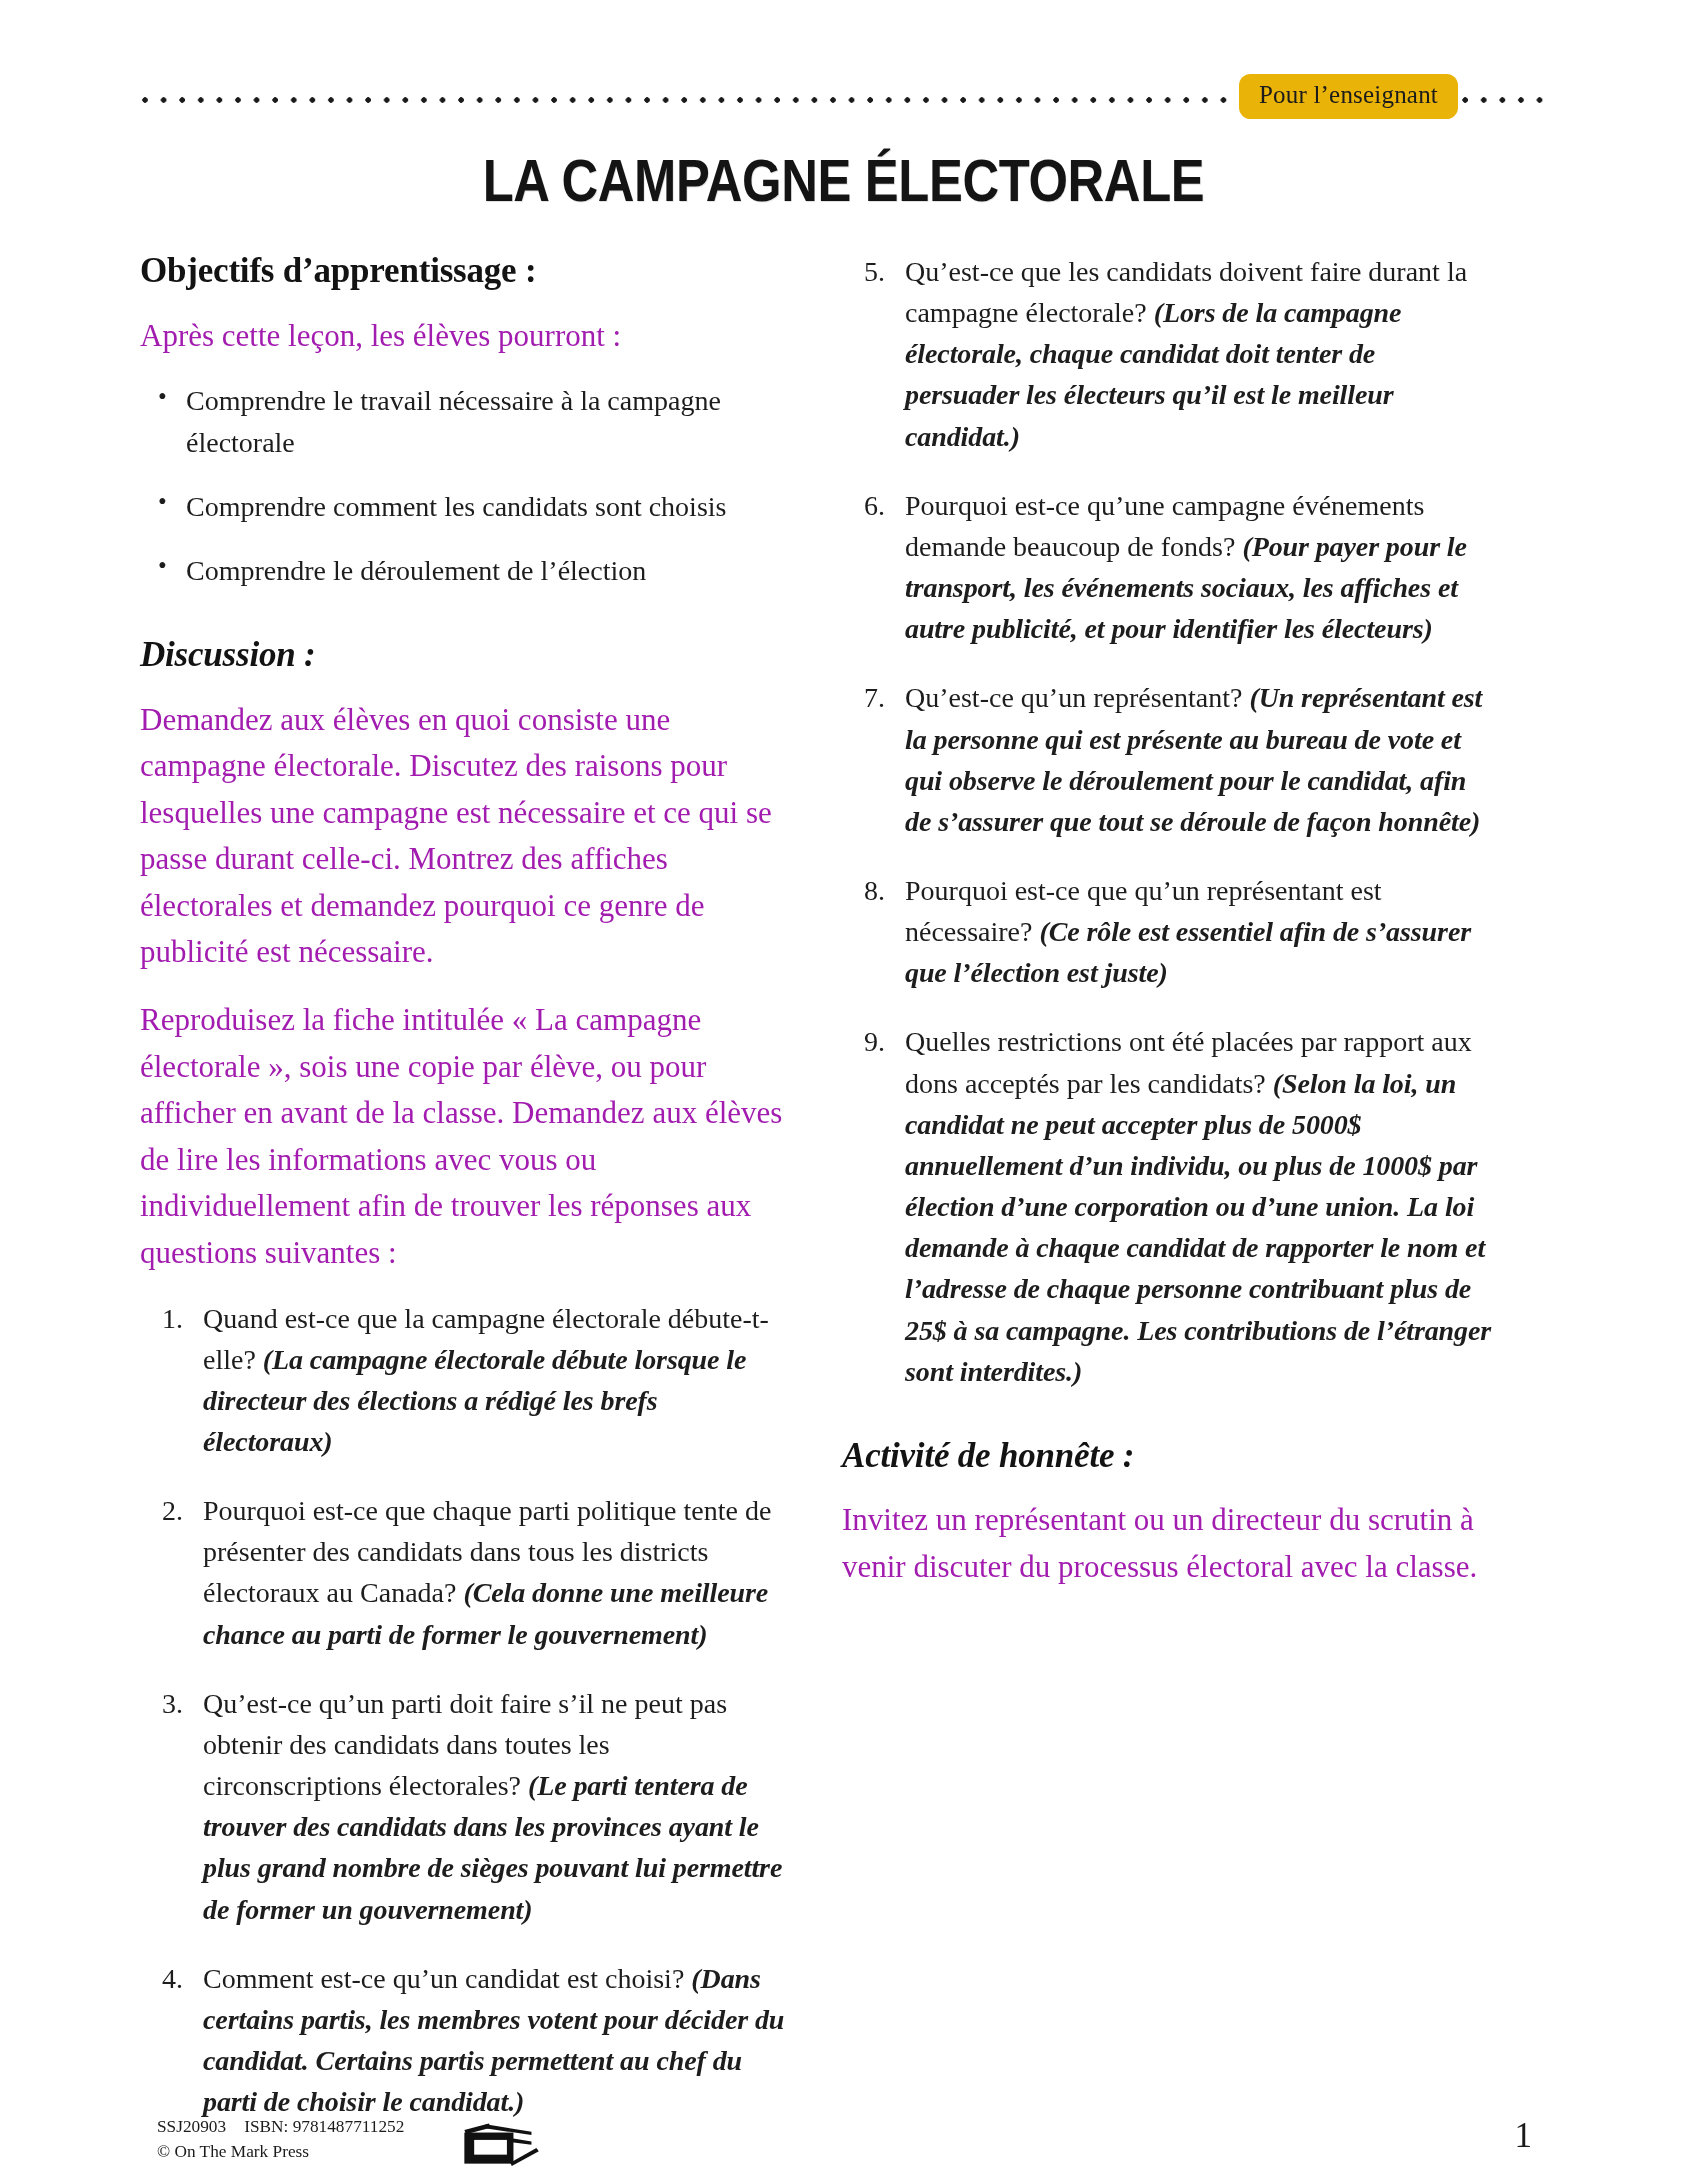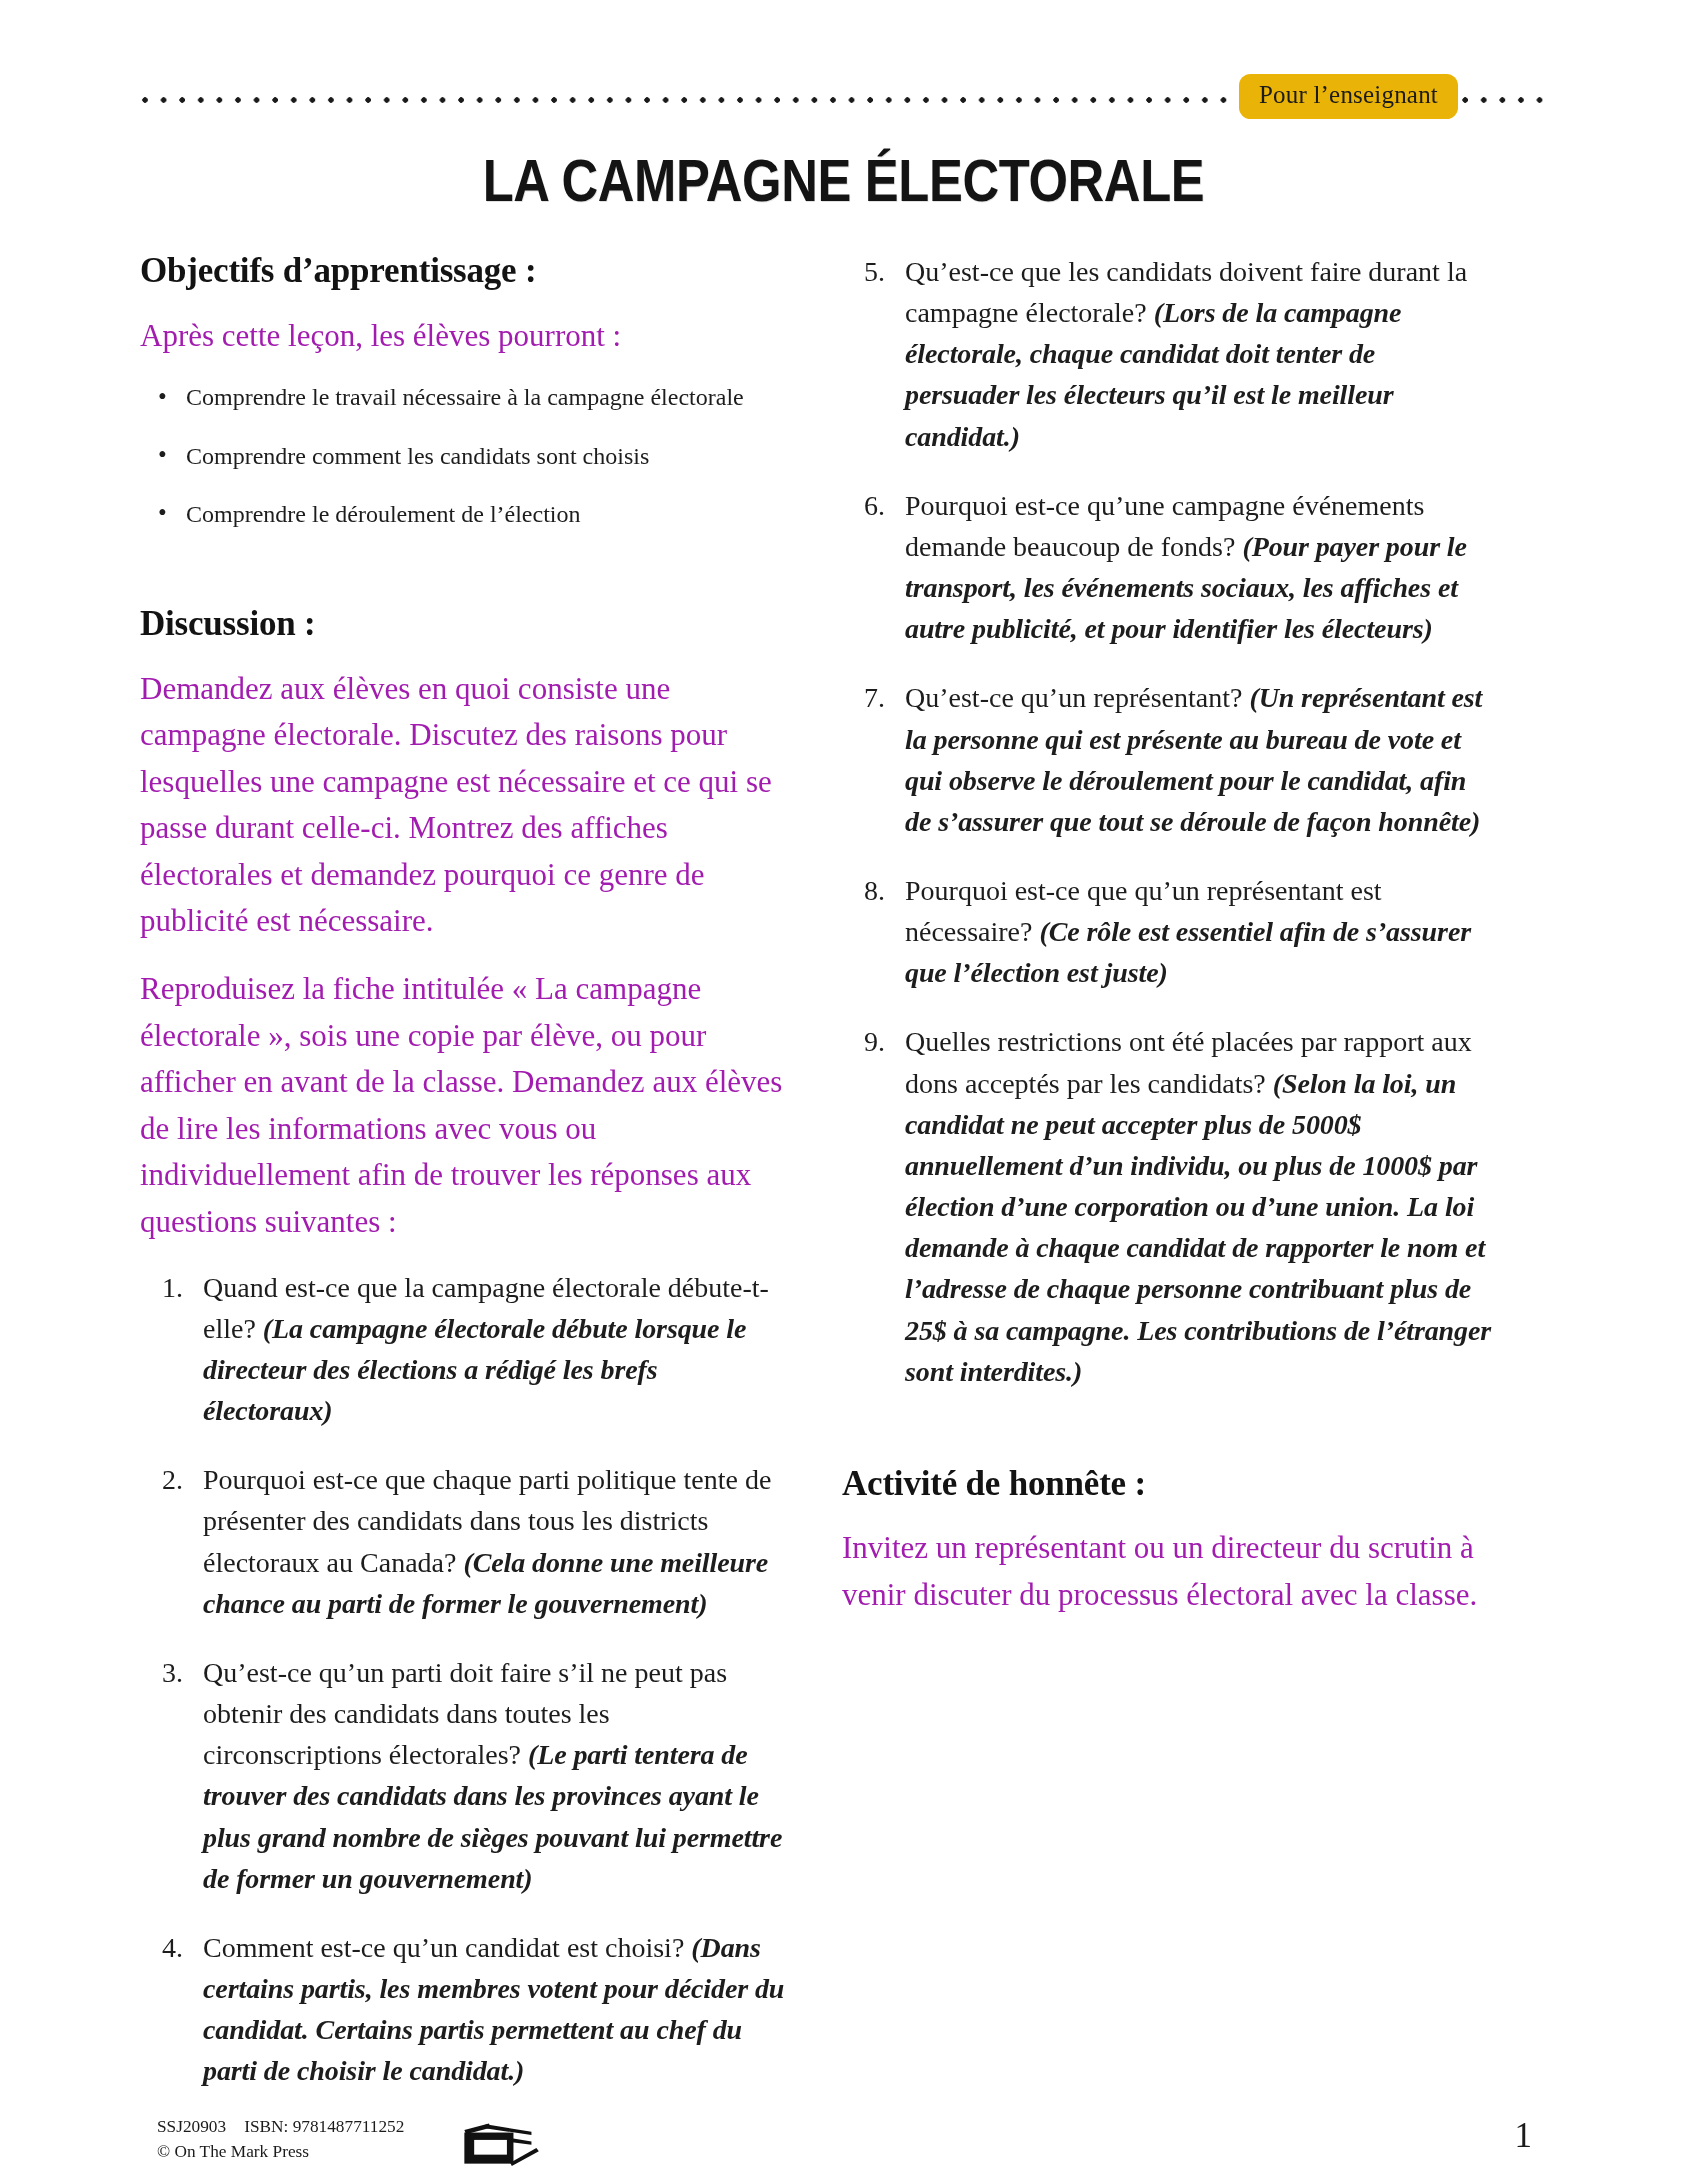--- a/index.html
+++ b/index.html
@@ -81,38 +81,38 @@
 
   h2.section-head {
     font-family: "Liberation Serif", "DejaVu Serif", serif;
     font-weight: bold;
     font-size: 35px;
     line-height: 1.15;
     margin: 0 0 21.4px 0;
     letter-spacing: -0.2px;
     color: #131313;
   }
-  h2.section-head.spaced-above { margin-top: 72px; }
+  h2.section-head.spaced-above { margin-top: 44px; font-style: italic; }
 
   p.body {
     font-size: 31px;
     line-height: 1.50;
     margin: 0 0 21.4px 0;
     color: #a21caf;
   }
   p.body:last-child { margin-bottom: 0; }
 
   ul.bullets {
     list-style: none;
     margin: 5px 0 0 0;
     padding: 0;
   }
   ul.bullets li {
     position: relative;
-    font-size: 24px;
+    font-size: 28px;
     line-height: 1.47;
     padding-left: 46px;
     margin-bottom: 23px;
     color: #1d1d1d;
     font-family: Liberation Serif, serif;
   }
   ul.bullets li::before {
     content: "\2022";
     position: absolute;
     left: 18px;

